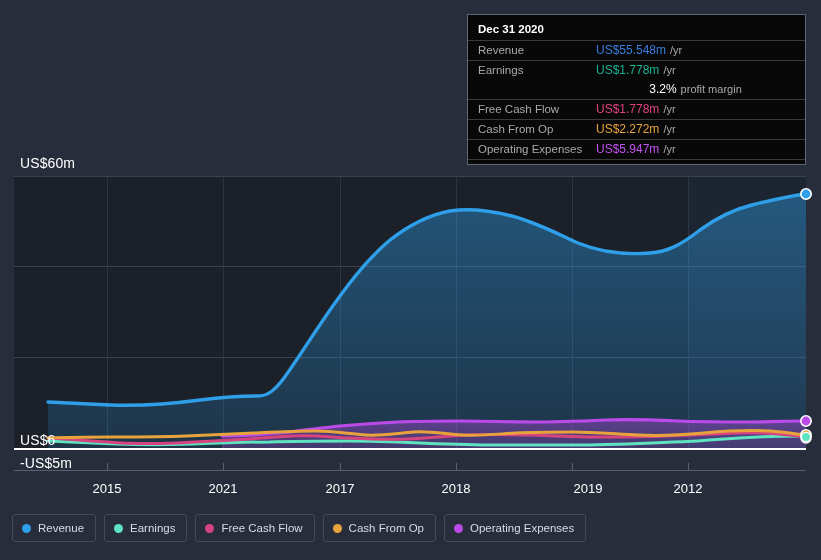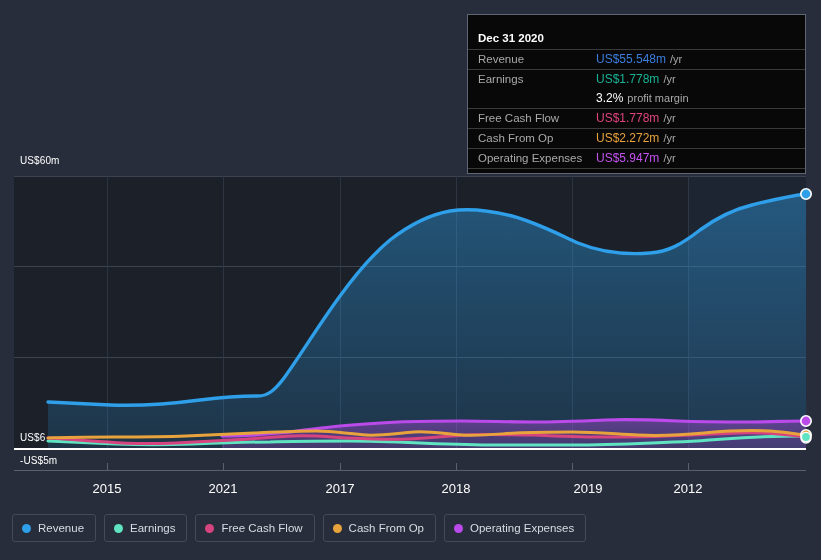--- a/index.html
+++ b/index.html
@@ -29,21 +29,21 @@
     top: 0;
     width: 821px;
     height: 505px;
     display: block;
   }
 
   
   .axis-label {
     position: absolute;
     color: #ffffff;
-    font-size: 10px;
+    font-size: 14px;
     white-space: nowrap;
     letter-spacing: .1px;
   }
   .y-label-top   { left: 20px; top: 155px; }
   .y-label-zero  { left: 20px; top: 432px; }
   .y-label-neg   { left: 20px; top: 455px; }
 
   .x-label {
     position: absolute;
     top: 481px;
@@ -55,36 +55,36 @@
 
   
   #tooltip {
     position: absolute;
     left: 467px;
     top: 14px;
     width: 339px;
     background: #080808;
     border: 1px solid #5e6676;
     box-sizing: border-box;
-    padding: 15px 0 4px 0;
+    padding: 6px 0 4px 0;
   }
   #tooltip .tt-date {
     color: #ffffff;
     font-size: 11.5px;
     font-weight: bold;
     padding: 2px 10px 5px 10px;
   }
   .tt-row {
     display: flex;
     align-items: baseline;
     padding: 2px 10px 2px 10px;
     border-top: 1px solid #3a3a3a;
     min-height: 15px;
   }
-  .tt-row.no-rule { border-top: none; }
+  .tt-row.no-rule { border-top: none; justify-content: center; }
   .tt-key {
     width: 118px;
     flex: 0 0 118px;
     color: #a9a9a9;
     font-size: 11.5px;
     white-space: nowrap;
   }
   .tt-val {
     font-size: 12px;
     font-weight: normal;

